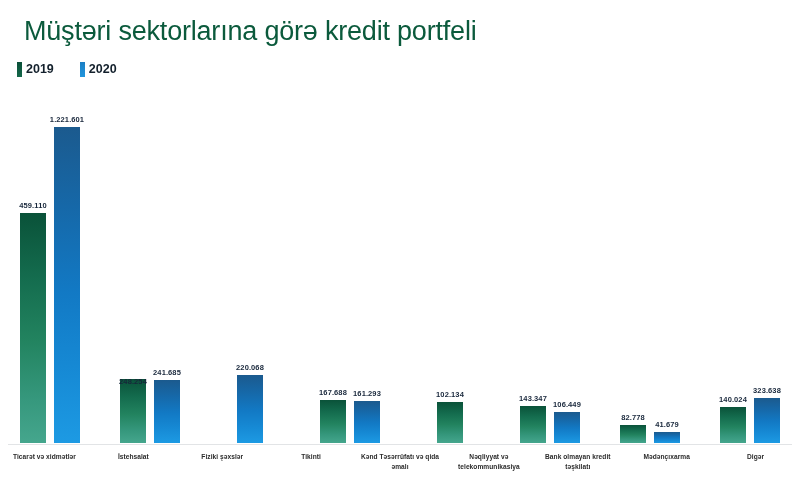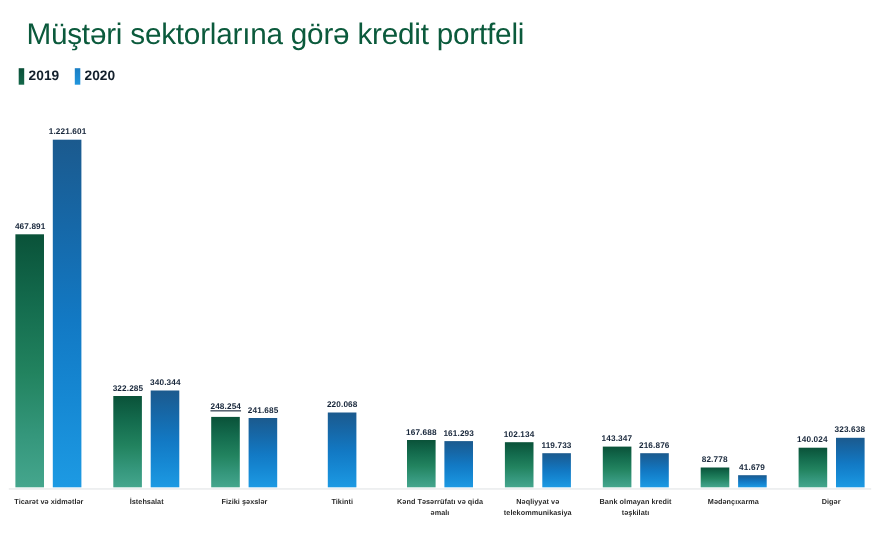--- a/index.html
+++ b/index.html
@@ -35,21 +35,21 @@
     white-space: nowrap;
   }
 
   
   .legend {
     position: absolute;
     left: 17px;
     top: 62px;
     display: flex;
     align-items: center;
-    gap: 14px;
+    gap: 26px;
   }
   .legend-item {
     display: flex;
     align-items: center;
     gap: 4px;
   }
   .legend-swatch {
     width: 5px;
     height: 15px;
     display: block;
@@ -168,41 +168,31 @@
     <div class="legend-item">
       <span class="legend-swatch s-2020"></span>
       <span class="legend-label">2020</span>
     </div>
   </div>
 
   <div class="plot">
     <div class="groups" id="groups">
         <div class="group">
           <div class="bar-wrap">
-            <span class="bar-value" style="bottom: 233px;">467.891</span>
+            <span class="bar-value" style="bottom: 233px;">459.110</span>
             <div class="bar y2019" title="Ticarət və xidmətlər 2019: 889.367" style="height: 230px;"></div>
           </div>
           <div class="bar-wrap">
             <span class="bar-value" style="bottom: 319px;">1.221.601</span>
             <div class="bar y2020" title="Ticarət və xidmətlər 2020: 1.221.601" style="height: 316px;"></div>
           </div>
         </div>
         <div class="group">
           <div class="bar-wrap">
-            <span class="bar-value" style="bottom: 86px;">322.285</span>
-            <div class="bar y2019" title="İstehsalat 2019: 322.285" style="height: 83px;"></div>
-          </div>
-          <div class="bar-wrap">
-            <span class="bar-value" style="bottom: 91px;">340.344</span>
-            <div class="bar y2020" title="İstehsalat 2020: 340.344" style="height: 88px;"></div>
-          </div>
-        </div>
-        <div class="group">
-          <div class="bar-wrap">
-            <span class="bar-value" style="bottom: 69px; text-decoration: underline;">248.254</span>
+            <span class="bar-value" style="bottom: 57px;">248.254</span>
             <div class="bar y2019" title="Fiziki şəxslər 2019: 248.254" style="height: 64px;"></div>
           </div>
           <div class="bar-wrap">
             <span class="bar-value" style="bottom: 66px;">241.685</span>
             <div class="bar y2020" title="Fiziki şəxslər 2020: 241.685" style="height: 63px;"></div>
           </div>
         </div>
         <div class="group">
           <div class="bar-wrap">
             <span class="bar-value" style="bottom: 71px;">220.068</span>
@@ -217,32 +207,28 @@
           <div class="bar-wrap">
             <span class="bar-value" style="bottom: 45px;">161.293</span>
             <div class="bar y2020" title="Kənd Təsərrüfatı və qida əmalı 2020: 161.293" style="height: 42px;"></div>
           </div>
         </div>
         <div class="group">
           <div class="bar-wrap">
             <span class="bar-value" style="bottom: 44px;">102.134</span>
             <div class="bar y2019" title="Nəqliyyat və telekommunikasiya 2019: 159.608" style="height: 41px;"></div>
           </div>
-          <div class="bar-wrap">
-            <span class="bar-value" style="bottom: 34px;">119.733</span>
-            <div class="bar y2020" title="Nəqliyyat və telekommunikasiya 2020: 119.733" style="height: 31px;"></div>
-          </div>
         </div>
         <div class="group">
           <div class="bar-wrap">
             <span class="bar-value" style="bottom: 40px;">143.347</span>
             <div class="bar y2019" title="Bank olmayan kredit təşkilatı 2019: 143.347" style="height: 37px;"></div>
           </div>
           <div class="bar-wrap">
-            <span class="bar-value" style="bottom: 34px;">216.876</span>
+            <span class="bar-value" style="bottom: 34px;">106.449</span>
             <div class="bar y2020" title="Bank olmayan kredit təşkilatı 2020: 118.482" style="height: 31px;"></div>
           </div>
         </div>
         <div class="group">
           <div class="bar-wrap">
             <span class="bar-value" style="bottom: 21px;">82.778</span>
             <div class="bar y2019" title="Mədənçıxarma 2019: 69.702" style="height: 18px;"></div>
           </div>
           <div class="bar-wrap">
             <span class="bar-value" style="bottom: 14px;">41.679</span>

